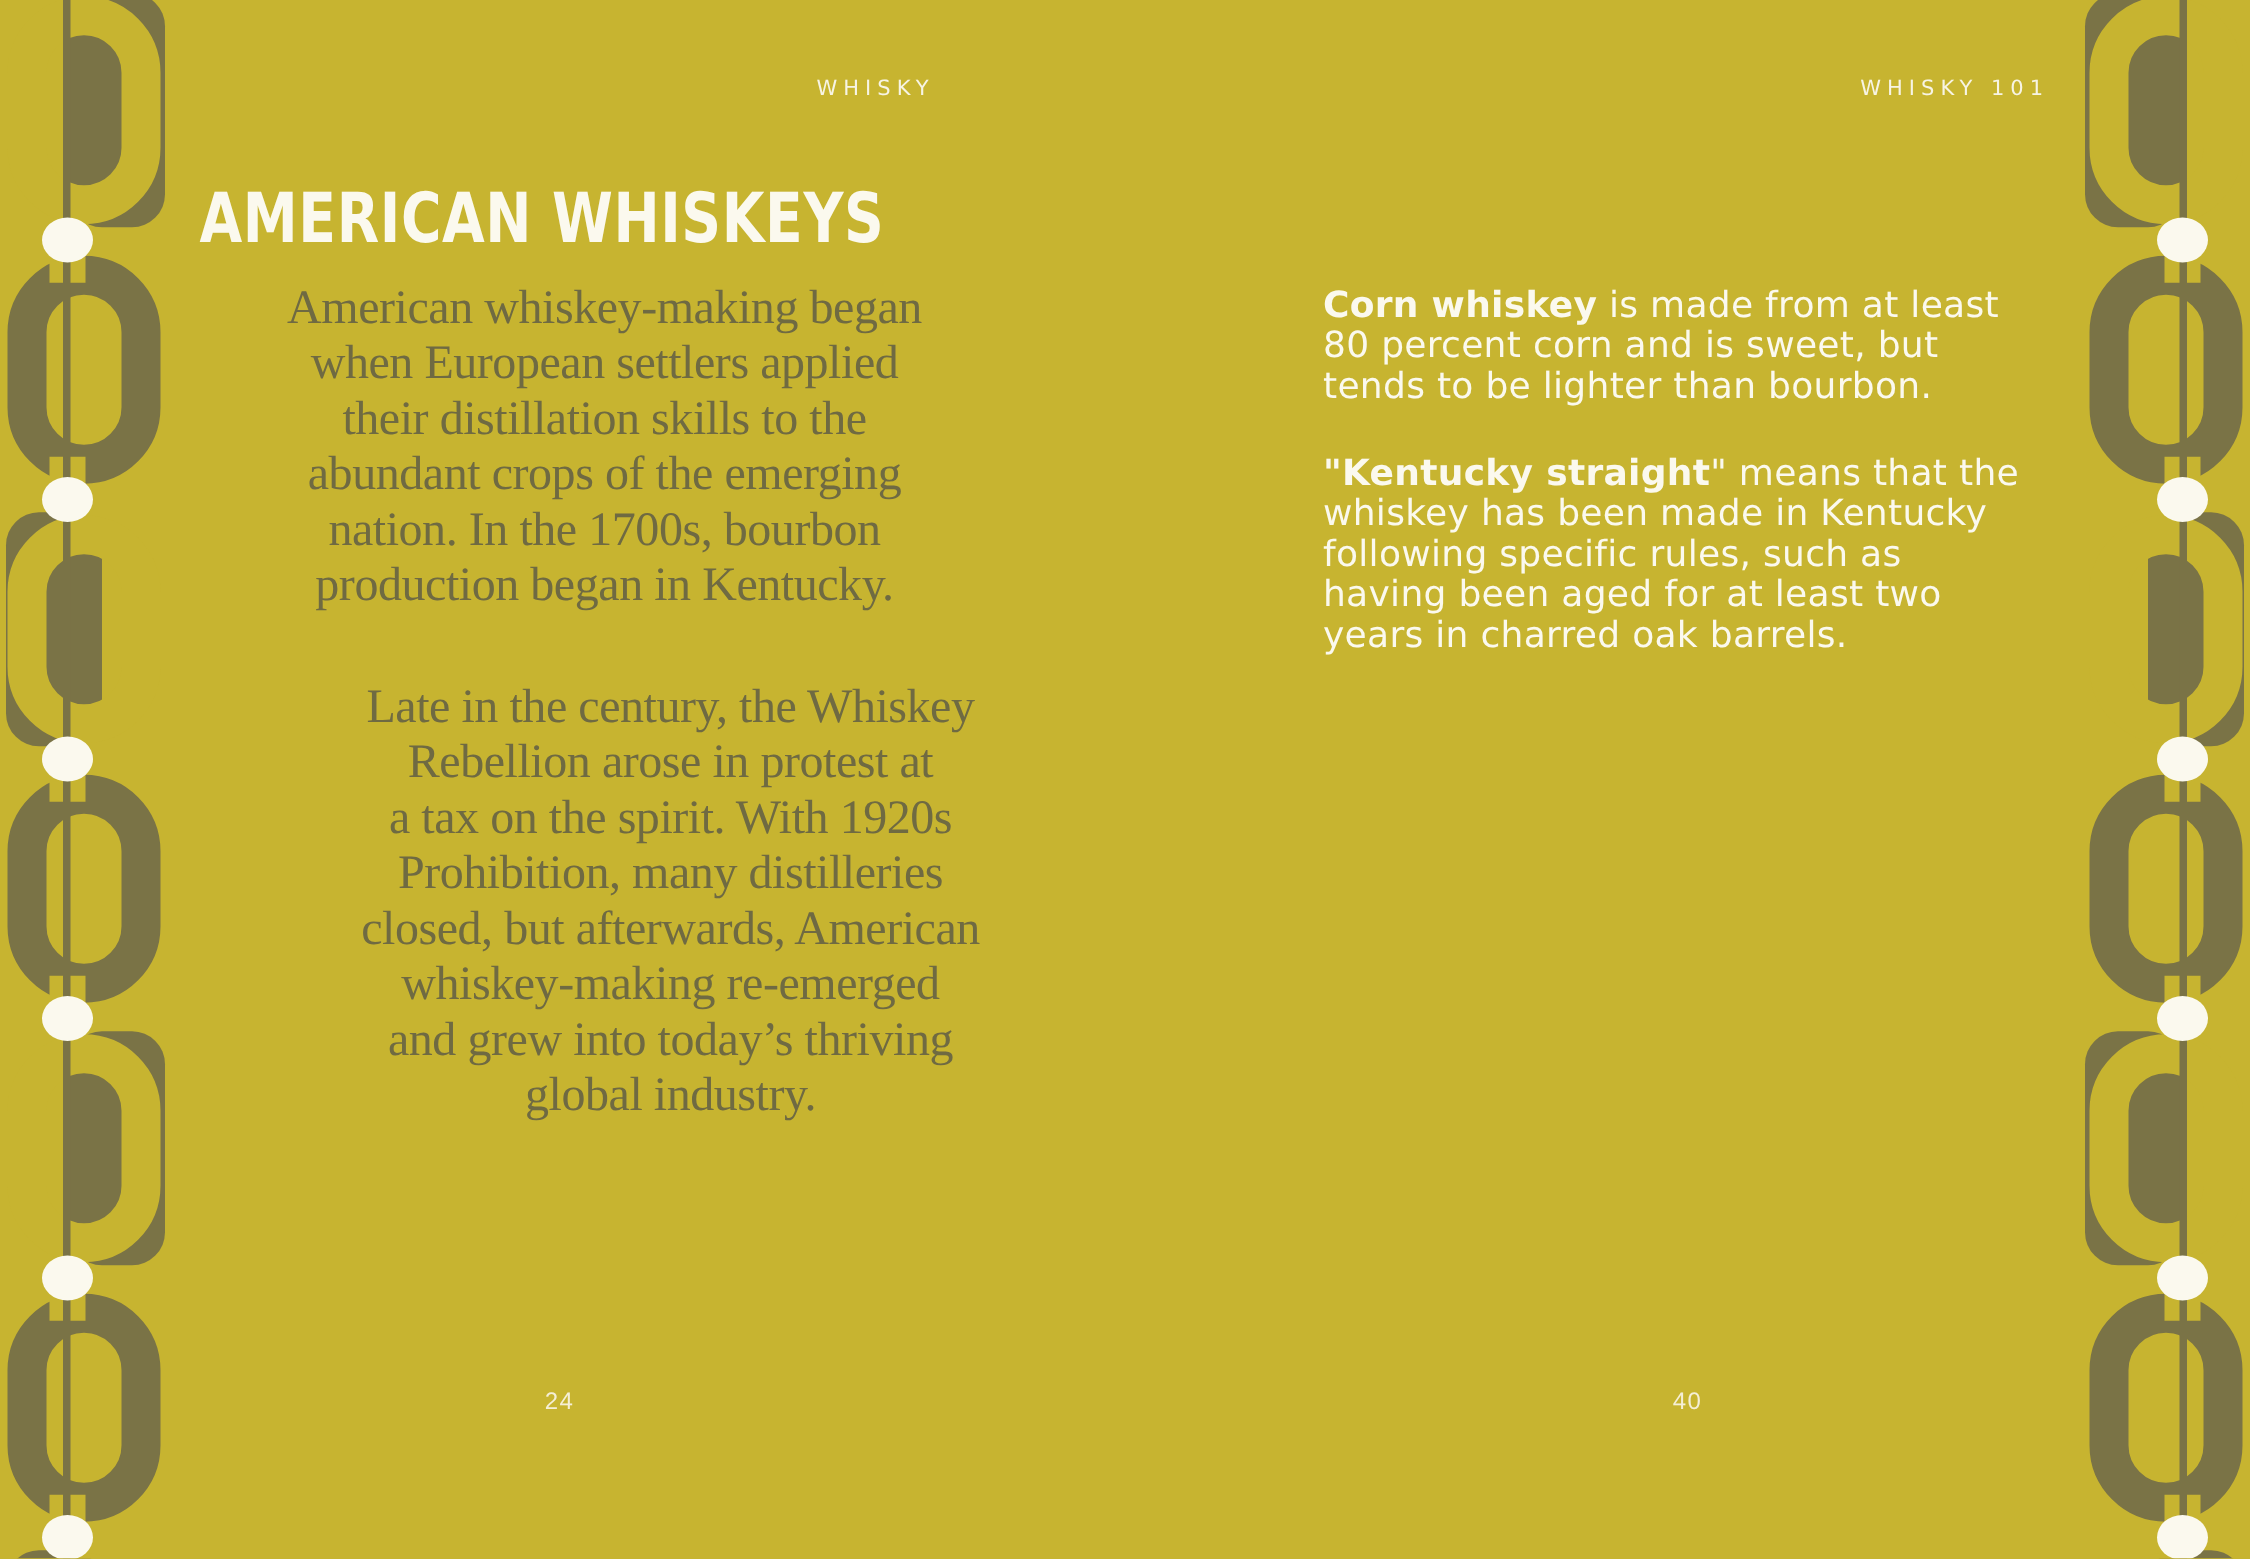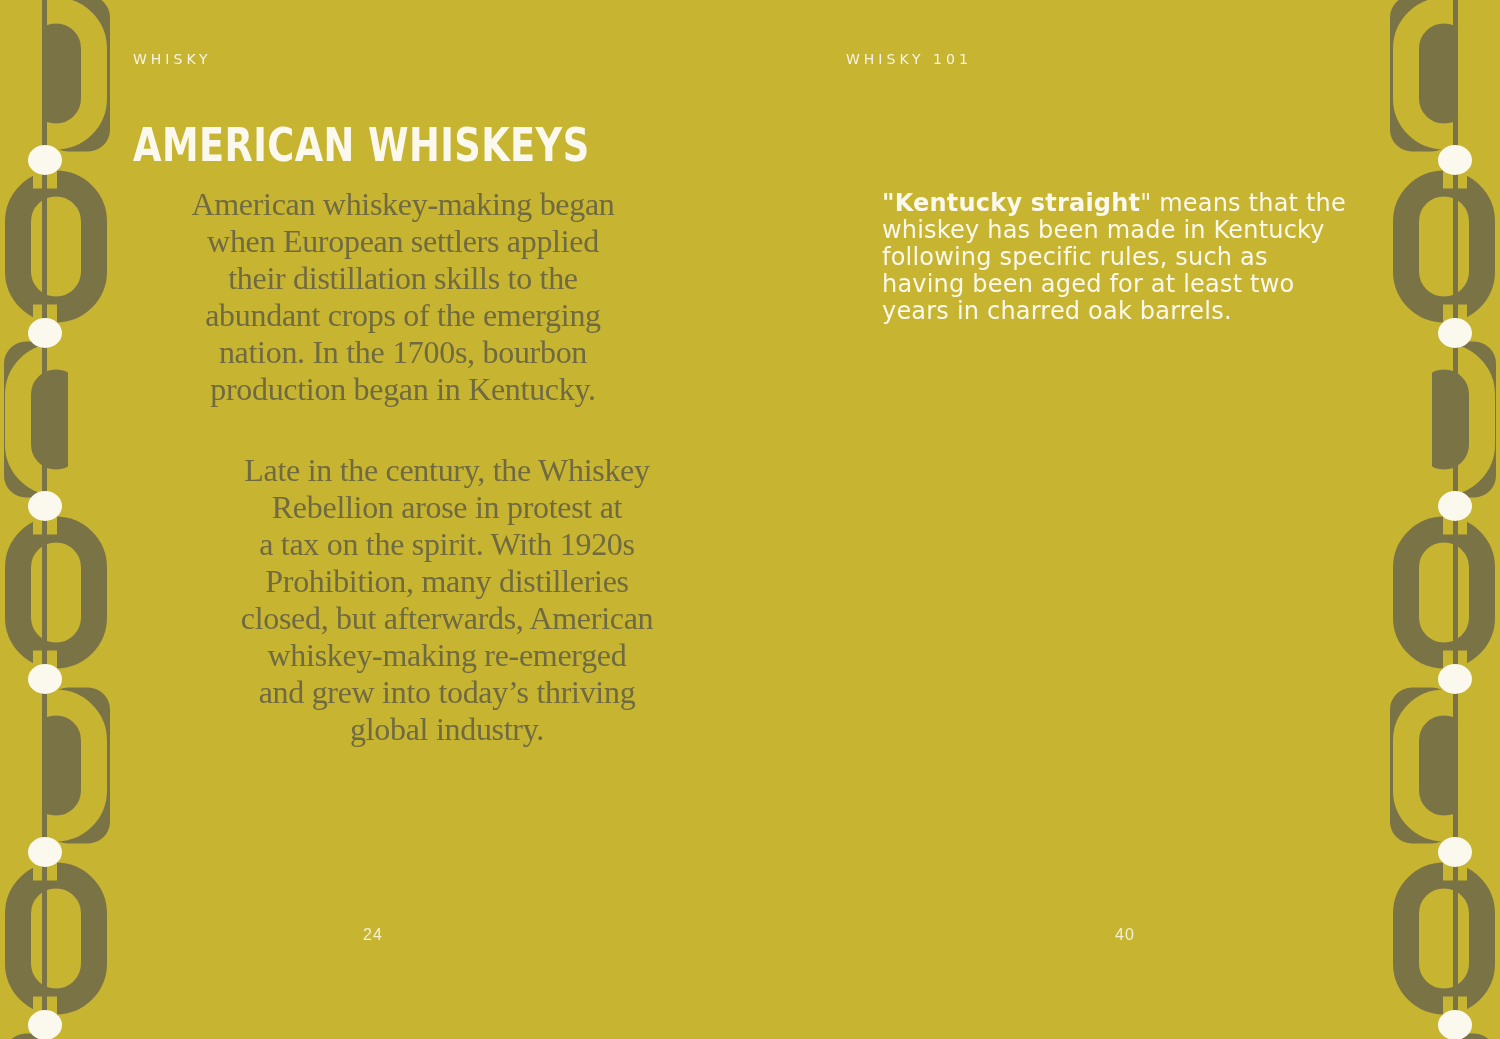--- a/index.html
+++ b/index.html
@@ -24,21 +24,21 @@
   .chain-left{left:0;}
   .chain-right{right:0;transform:scaleX(-1);}
 
   
   .running-head{
     position:absolute;top:51px;height:22px;
     font-family:"DejaVu Sans",sans-serif;
     font-size:14px;font-weight:400;
     letter-spacing:4px;
     color:#f7f4e4;
-    text-align:left;
+    text-align:right;
     text-transform:uppercase;
     white-space:nowrap;
   }
   .running-head.left{left:133px;width:490px;}
   .running-head.right{left:846px;width:520px;}
 
   
   .title{
     position:absolute;left:133px;top:118px;
     font-family:"DejaVu Sans",sans-serif;
@@ -159,20 +159,23 @@
 whiskey-making re-emerged
 and grew into today’s thriving
 global industry.</p>
     <div class="folio folio-left">24</div>
   </section>
 
   <section>
     <div class="running-head right">WHISKY 101</div>
 
     <div class="entries">
+      <p class="entry"><strong>Corn whiskey</strong><span> is made from at least
+80 percent corn and is sweet, but
+tends to be lighter than bourbon.</span></p>
       <p class="entry"><strong>"Kentucky straight</strong><span>" means that the
 whiskey has been made in Kentucky
 following specific rules, such as
 having been aged for at least two
 years in charred oak barrels.</span></p>
     </div>
 
     <div class="folio folio-right">40</div>
   </section>
 

